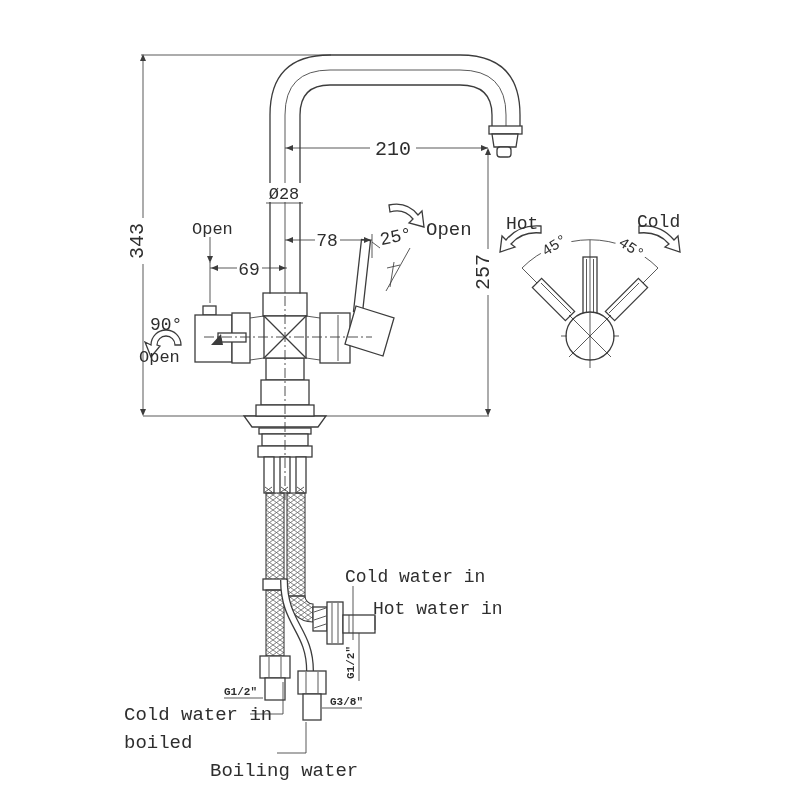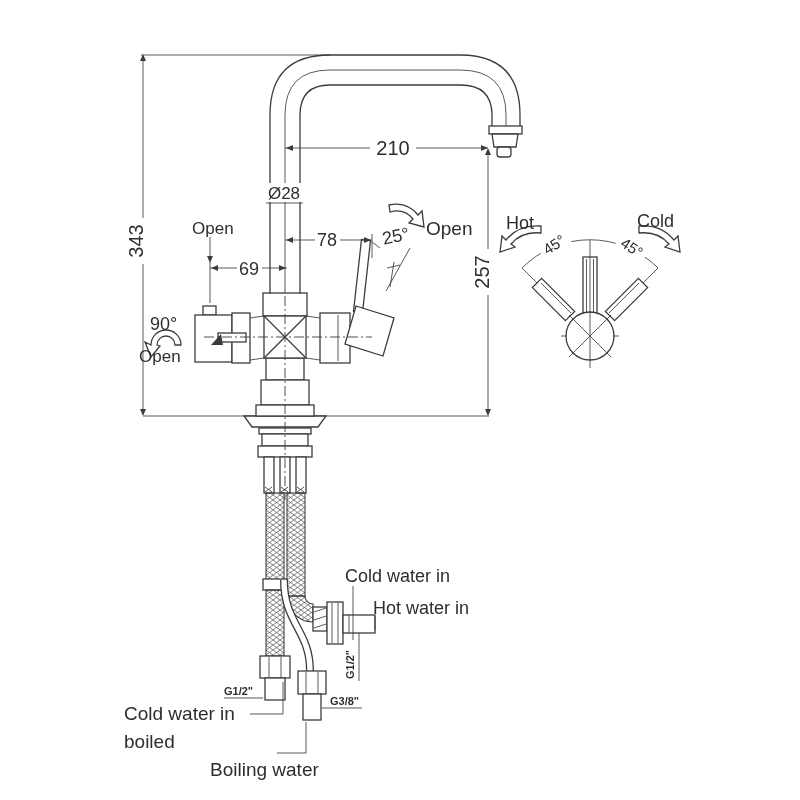--- a/index.html
+++ b/index.html
@@ -1,17 +1,17 @@
 <!DOCTYPE html>
 <html style="--line: #3c3c3c; --bg: #ffffff;"><head>
 <meta charset="utf-8">
 <style>
   html,body{margin:0;padding:0;background:#fff;}
   .page{width:800px;height:800px;background:var(--bg,#fff);position:relative;overflow:hidden;
-        font-family:Liberation Sans, sans-serif;}
+        font-family:Liberation Mono, monospace;}
   svg{display:block}
   .s{stroke:var(--line,#3c3c3c);stroke-width:1.3;fill:none;stroke-linecap:round;}
   .thin{stroke:var(--line,#3c3c3c);stroke-width:0.85;fill:none;}
   .w{stroke:var(--line,#3c3c3c);stroke-width:1.3;fill:#fff;}
   .wb{stroke:var(--line,#3c3c3c);stroke-width:1.1;fill:url(#braid);}
   .f{fill:var(--line,#3c3c3c);stroke:none;}
   .cl{stroke:var(--line,#3c3c3c);stroke-width:0.9;fill:none;stroke-dasharray:10 3 2 3;}
   .bg{fill:#fff;stroke:none;}
   text{fill:#2e2e2e;}
   .t19{font-size:19px}.t18{font-size:18px}.t17{font-size:17px}.t20{font-size:20px}

